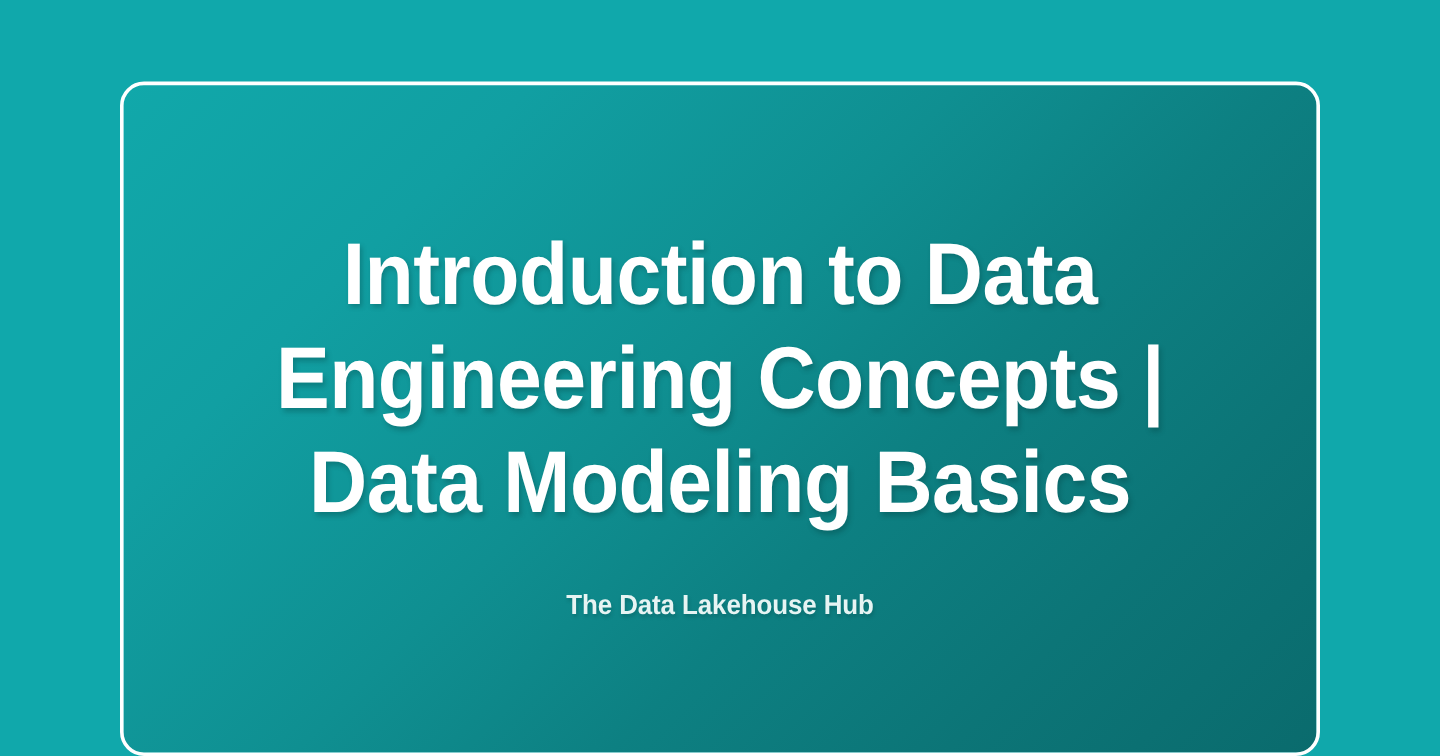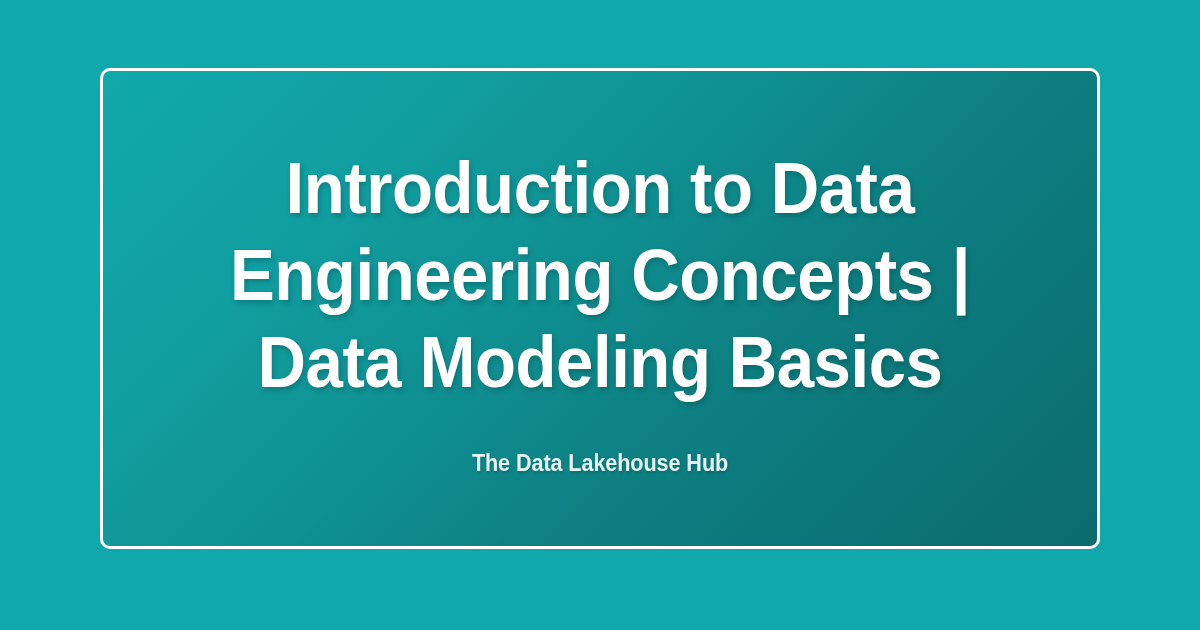--- a/index.html
+++ b/index.html
@@ -24,24 +24,24 @@
     display: flex;
     align-items: center;
     justify-content: center;
   }
 
   #card-frame {
     position: absolute;
     left: 100px;
     top: 68px;
     width: 1000px;
-    height: 481px;
+    height: 562px;
     box-sizing: border-box;
     border: 3px solid #ffffff;
-    border-radius: 10px;
+    border-radius: 20px;
     background: linear-gradient(135deg,
                  #11a8aa 0%,
                  #119fa2 22%,
                  #0f8f91 45%,
                  #0d8082 62%,
                  #0c7577 80%,
                  #0a6b6d 100%);
     overflow: hidden;
     display: flex;
     flex-direction: column;

